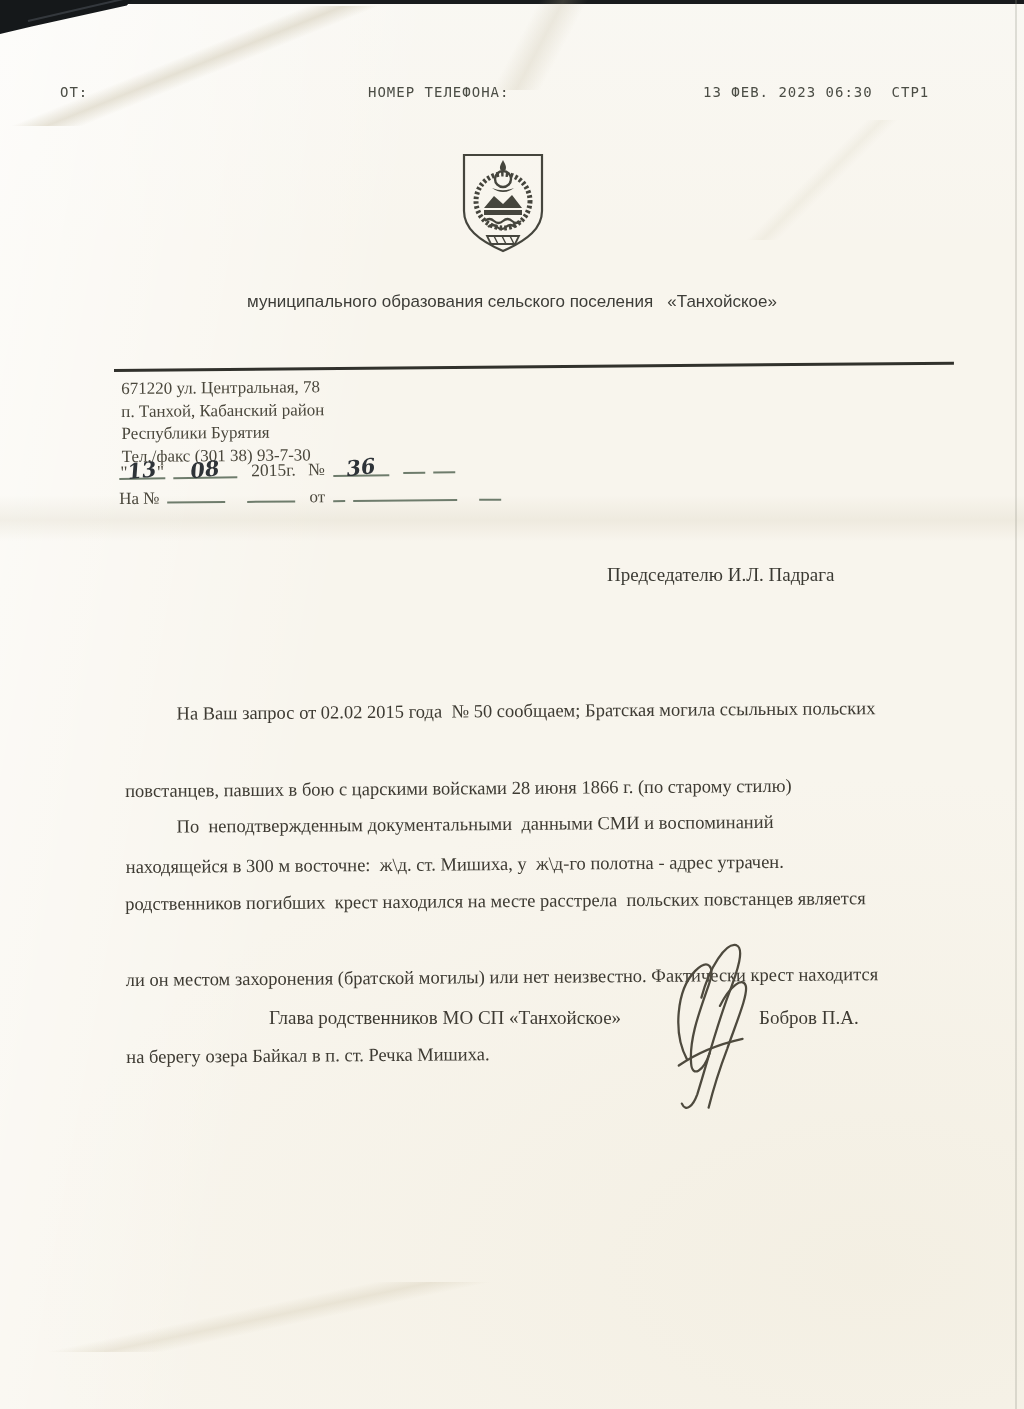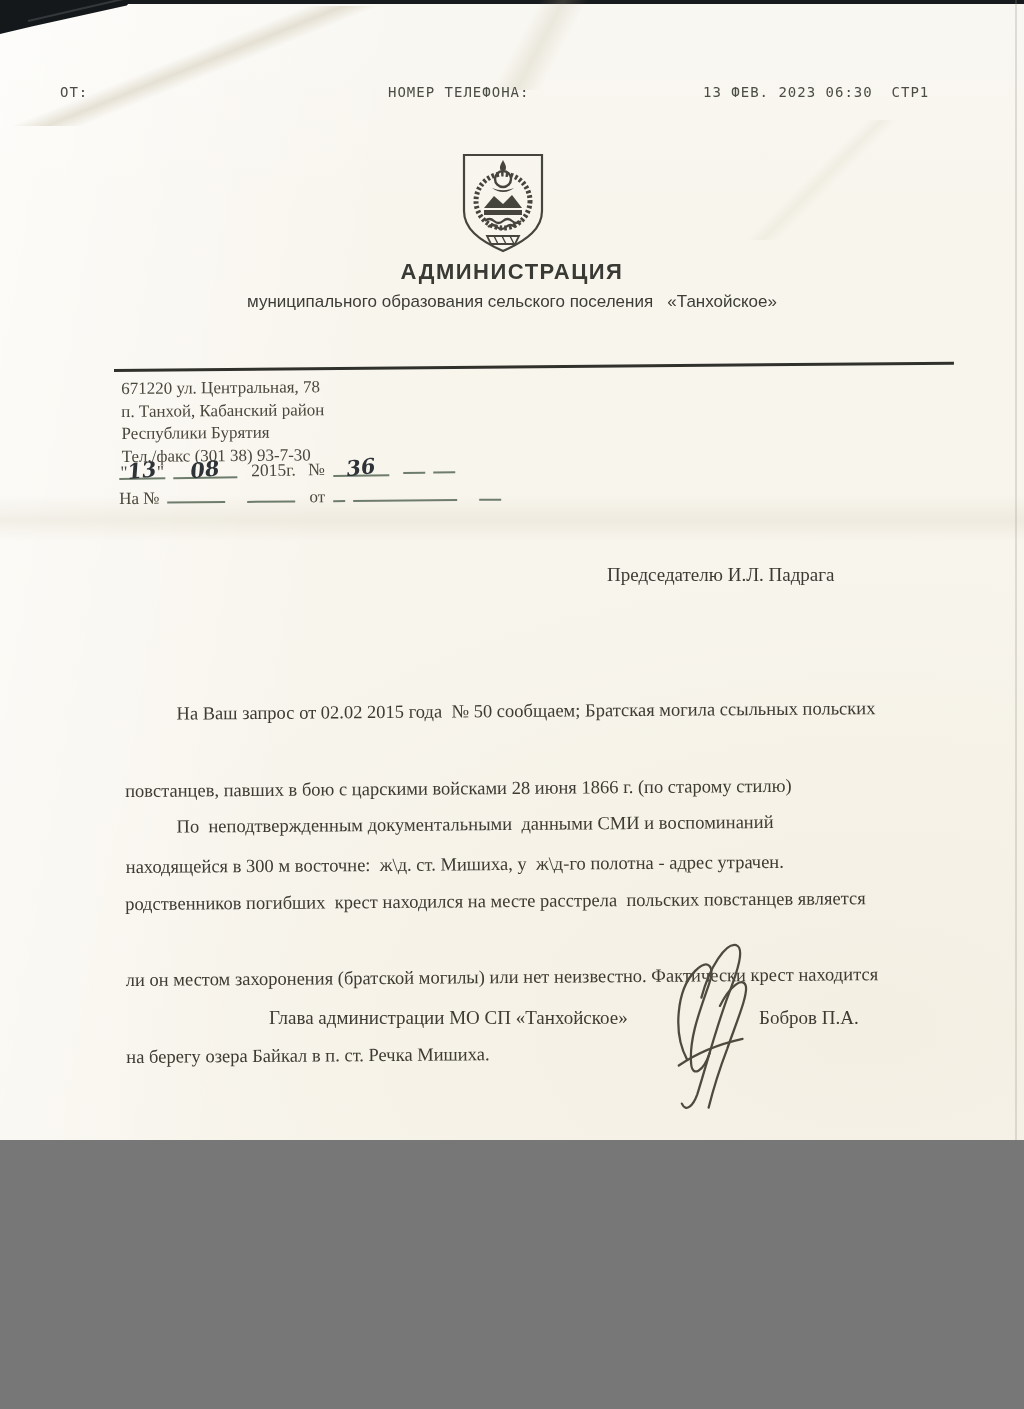--- a/index.html
+++ b/index.html
@@ -1,18 +1,18 @@
 <!DOCTYPE html>
 <html><head>
 <meta charset="utf-8">
 <style>
   * { margin:0; padding:0; box-sizing:border-box; }
   body { background:#777; }
   .page {
-    position:relative; width:1024px; height:1140px; overflow:hidden;
+    position:relative; width:1024px; height:1409px; overflow:hidden;
     background-color:#f8f5ed;
     background-image:
       linear-gradient(100deg, rgba(255,255,255,.65) 0%, rgba(255,255,255,0) 35%),
       linear-gradient(to bottom, rgba(250,250,248,.5) 0%, rgba(0,0,0,0) 18%),
       radial-gradient(1200px 700px at 85% 90%, rgba(235,228,208,.35), rgba(0,0,0,0) 70%);
     font-family:"Liberation Serif","DejaVu Serif",serif; color:#403d36;
   }
   
   .top-strip { position:absolute; left:0; top:0; width:1024px; height:4px; background:#181b1d; }
   .corner-wedge {
@@ -33,21 +33,21 @@
   .crease.c4 { left:0; top:1282px; width:520px; height:70px;
     background:linear-gradient(168deg, rgba(0,0,0,0) 44%, rgba(185,172,138,.22) 51%, rgba(0,0,0,0) 58%); }
   .crease.c5 { left:620px; top:120px; width:404px; height:120px;
     background:linear-gradient(135deg, rgba(0,0,0,0) 47%, rgba(200,192,165,.16) 50%, rgba(0,0,0,0) 53%); }
   .edge-shadow-right { position:absolute; right:7px; top:0; width:2px; height:1409px;
     background:rgba(140,140,128,.25); }
   
   .fax { position:absolute; top:84px; font-family:"DejaVu Sans Mono",monospace;
     font-size:14px; letter-spacing:1px; color:#4b4d45; white-space:pre; }
   .fax.from  { left:60px; }
-  .fax.phone { left:388px; }
+  .fax.phone { left:368px; }
   .fax.ts    { left:703px;text-align:right; }
   
   .emblem { position:absolute; left:457px; top:151px; width:92px; height:104px; }
   .emblem svg { stroke:#45453d; }
   .org { position:absolute; left:0; width:1024px; text-align:center;
     font-family:"Liberation Sans","DejaVu Sans",sans-serif; white-space:pre-wrap; }
   .org-name { top:259px; font-size:22px; font-weight:bold; letter-spacing:1.5px; color:#3a3a35; }
   .org-l2   { top:292px; font-size:17px; color:#3d3d38; }
   .org-l3   { top:320px; font-size:19.5px; color:#3d3d38; }
   .rule { position:absolute; left:114px; top:369px; width:840px; height:3px; background:#31312c;
@@ -107,21 +107,20 @@
       <path d="M35,37 Q46,45 57,37 Q46,41.5 35,37 Z" fill="#45453d" stroke="none"></path>
       <path d="M27,57 L37,45 L46,53 L55,44 L65,57 Z" fill="#45453d" stroke="none"></path>
       <rect x="27" y="59" width="38" height="5" fill="#45453d" stroke="none"></rect>
       <path d="M28,70 q4.5,-4 9,0 t9,0 t9,0 t9,0" stroke-width="2.2"></path>
       <path d="M31,76 q4.5,-4 9,0 t9,0 t9,0" stroke-width="2.2"></path>
       <path d="M30,85 L62,85 L58,93 L34,93 Z" stroke-width="1.8"></path>
       <path d="M37,85 L41,93 M45,85 L49,93 M53,85 L57,93" stroke-width="1.4"></path>
     </svg>
   </div>
 
-  <div class="org org-name">АДМИНИСТРАЦИЯ</div>
   <div class="org org-l2">муниципального образования сельского поселения   «Танхойское»</div>
   <div class="rule"></div>
 
   <div class="addr">
     <div>671220 ул. Центральная, 78</div>
     <div>п. Танхой, Кабанский район</div>
     <div>Республики Бурятия</div>
     <div>Тел./факс (301 38) 93-7-30</div>
   </div>
 
@@ -142,21 +141,21 @@
     <div>находящейся в 300 м восточне:  ж\д. ст. Мишиха, у  ж\д-го полотна - адрес утрачен.</div>
   </div>
 
   <div class="para p2">
     <div class="first">По  неподтвержденным документальными  данными СМИ и воспоминаний</div>
     <div>родственников погибших  крест находился на месте расстрела  польских повстанцев является</div>
     <div>ли он местом захоронения (братской могилы) или нет неизвестно. Фактически крест находится</div>
     <div>на берегу озера Байкал в п. ст. Речка Мишиха.</div>
   </div>
 
-  <div class="sig-title">Глава администрации МО СП «Танхойское»</div>
+  <div class="sig-title">Глава родственников МО СП «Танхойское»</div>
   <div class="signature">
     <svg viewBox="0 0 115 175" width="120" height="180" fill="none" stroke="#4e4a3e" stroke-width="2.2" stroke-linecap="round">
       <path d="M40,118 C26,92 30,50 48,32 C60,20 68,26 61,46 C52,72 42,98 44,122 C45,136 56,130 62,112"></path>
       <path d="M54,58 C62,28 78,4 88,7 C96,10 90,30 80,56 C68,88 60,120 50,152 C46,163 39,170 35,161"></path>
       <path d="M72,66 C82,46 94,38 97,46 C100,54 88,82 79,108 C71,129 65,149 61,165"></path>
       <path d="M32,124 C52,110 76,102 94,98"></path>
     </svg>
   </div>
   <div class="sig-name">Бобров П.А.</div>
 

